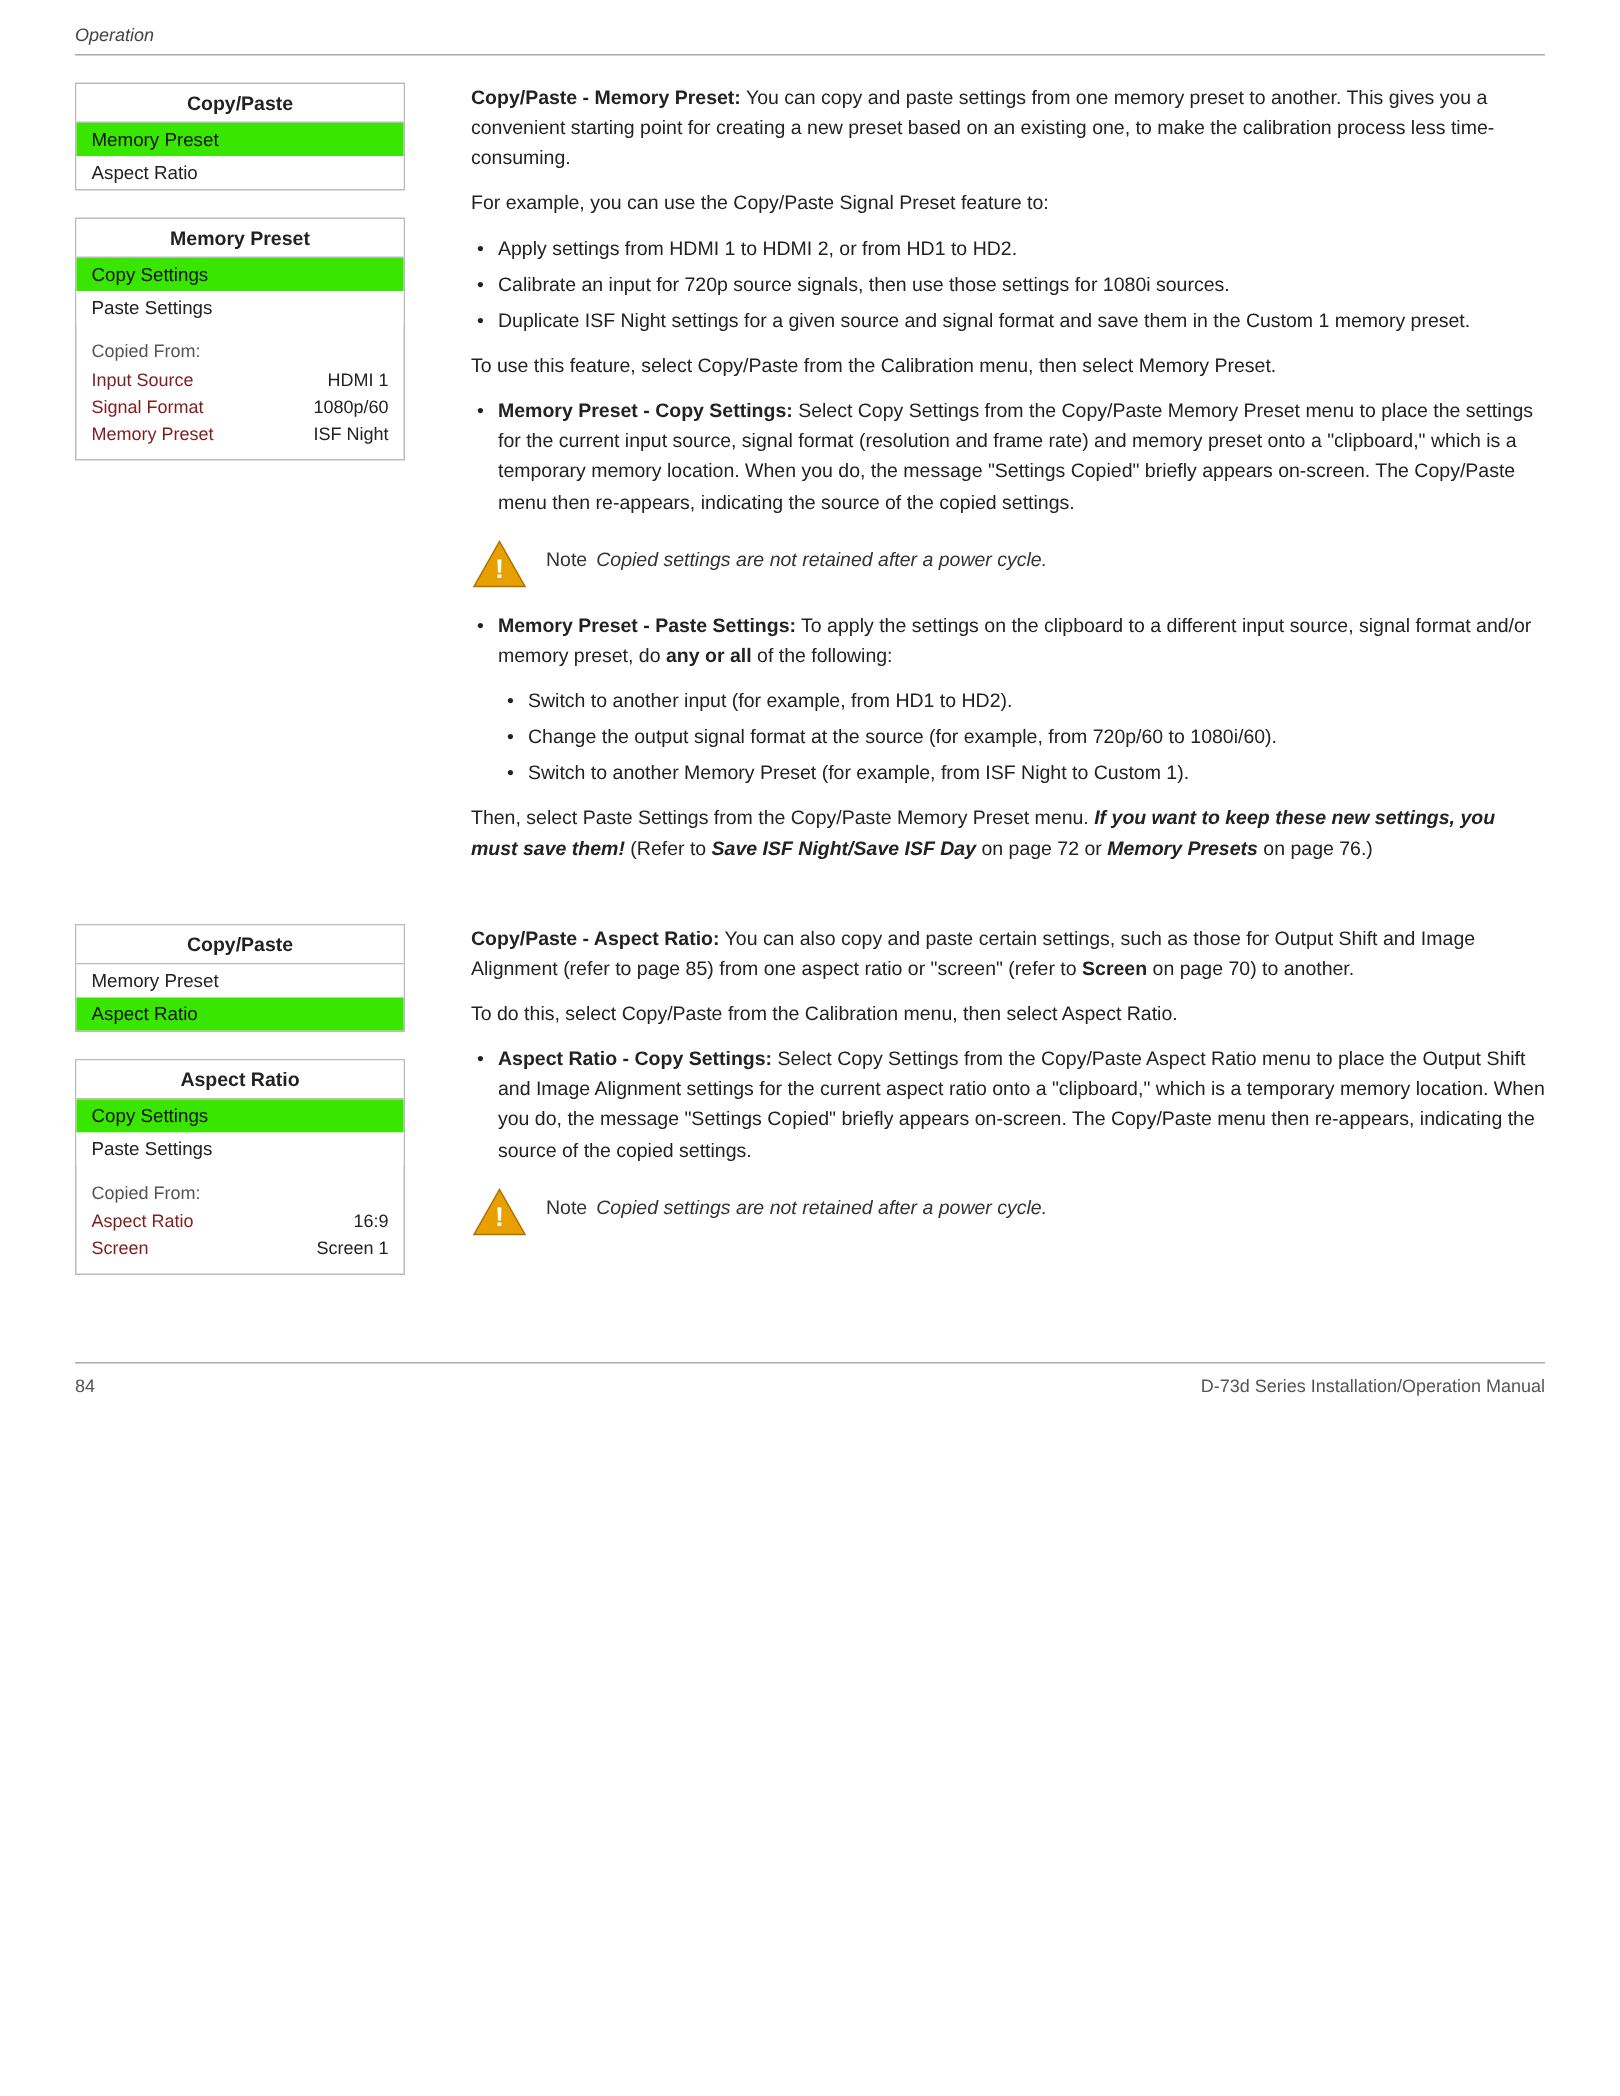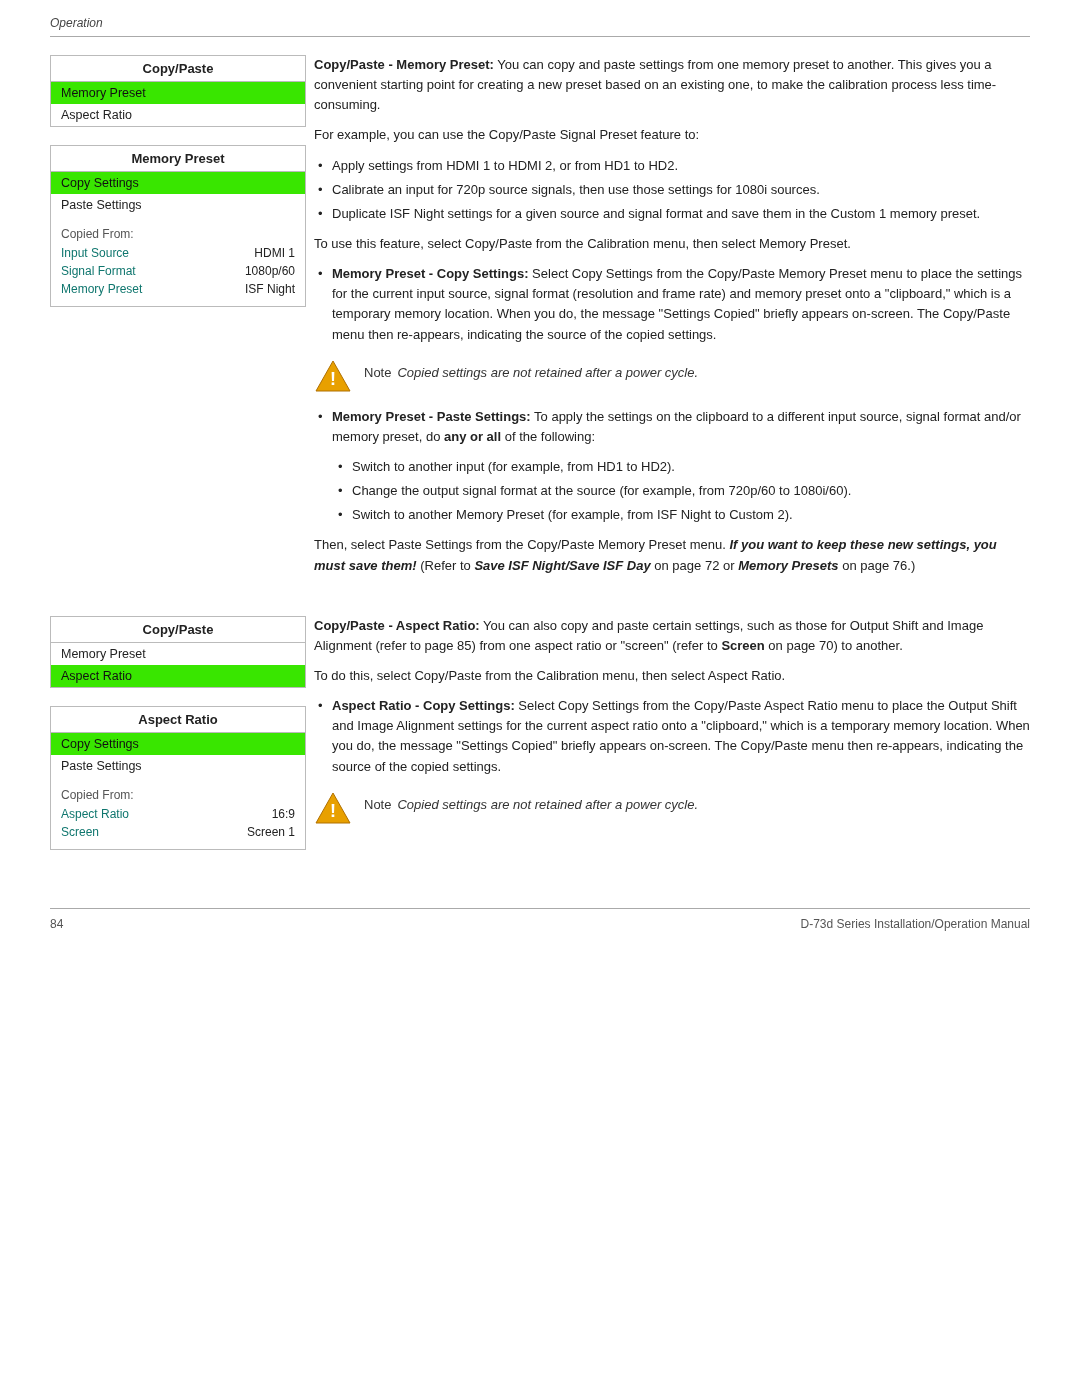--- a/index.html
+++ b/index.html
@@ -37,21 +37,21 @@
     .left-panel {
       width: 240px;
       flex-shrink: 0;
     }
     .right-panel {
       flex: 1;
     }
     .menu-box {
       border: 1px solid #bbb;
       margin-bottom: 18px;
-      width: 256px;
+      width: 220px;
     }
     .menu-title {
       font-weight: bold;
       font-size: 13px;
       text-align: center;
       padding: 5px 8px;
       border-bottom: 1px solid #bbb;
       background: #fff;
     }
     .menu-item {
@@ -67,21 +67,21 @@
     .menu-spacer {
       height: 8px;
     }
     .menu-info-row {
       display: flex;
       justify-content: space-between;
       padding: 2px 10px;
       font-size: 12px;
     }
     .menu-info-label {
-      color: #0f766e;
+      color: #7f1d1d;
     }
     .menu-info-value {
       color: #222;
       font-weight: normal;
     }
     .menu-section-label {
       padding: 3px 10px;
       font-size: 12px;
       color: #555;
     }
@@ -224,21 +224,21 @@
 
       <ul>
         <li>
           <span class="bold">Memory Preset - Paste Settings:</span><span> To apply the settings on the clipboard to a different input source, signal format and/or memory preset, do </span><span class="bold">any or all</span><span> of the following:</span>
         </li>
       </ul>
 
       <ul class="sub-list">
         <li>Switch to another input (for example, from HD1 to HD2).</li>
         <li>Change the output signal format at the source (for example, from 720p/60 to 1080i/60).</li>
-        <li>Switch to another Memory Preset (for example, from ISF Night to Custom 2).</li>
+        <li>Switch to another Memory Preset (for example, from ISF Night to Custom 1).</li>
       </ul>
 
       <p>
         <span>Then, select Paste Settings from the Copy/Paste Memory Preset menu. </span><span class="bold italic">If you want to keep these new settings, you must save them!</span><span> (Refer to </span><span class="bold italic">Save ISF Night/Save ISF Day</span><span> on page 72 or </span><span class="bold italic">Memory Presets</span><span> on page 76.)</span>
       </p>
 
     </div>
   </div>
 
   <div class="content-area">

